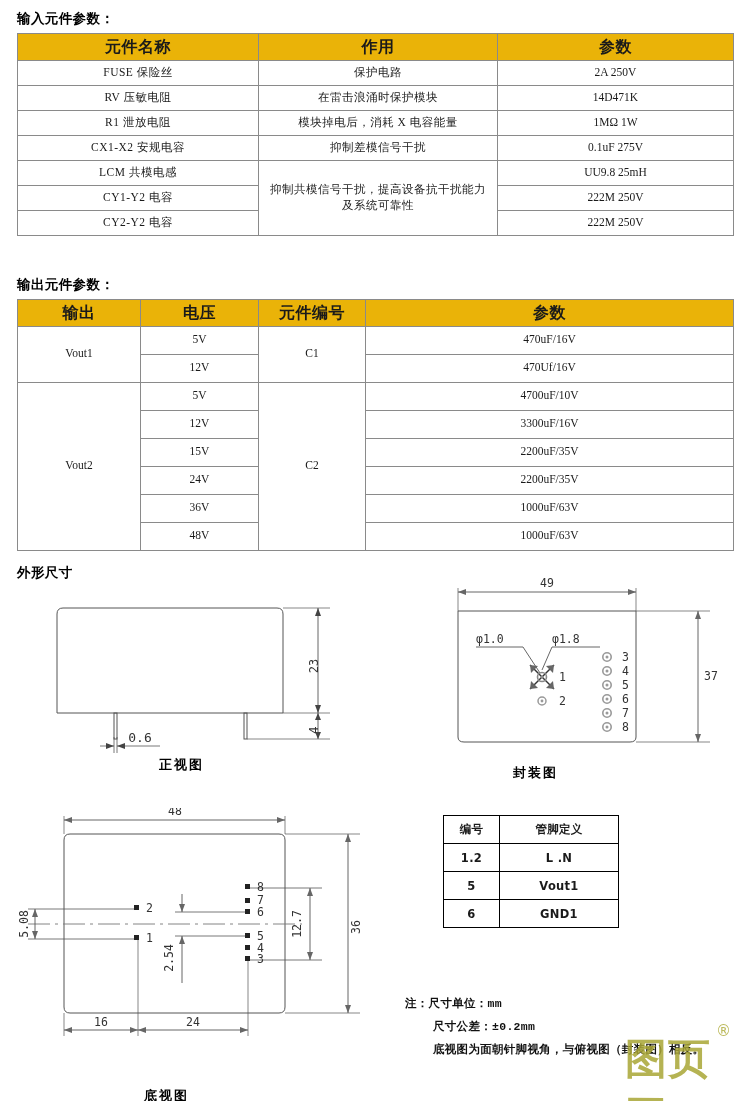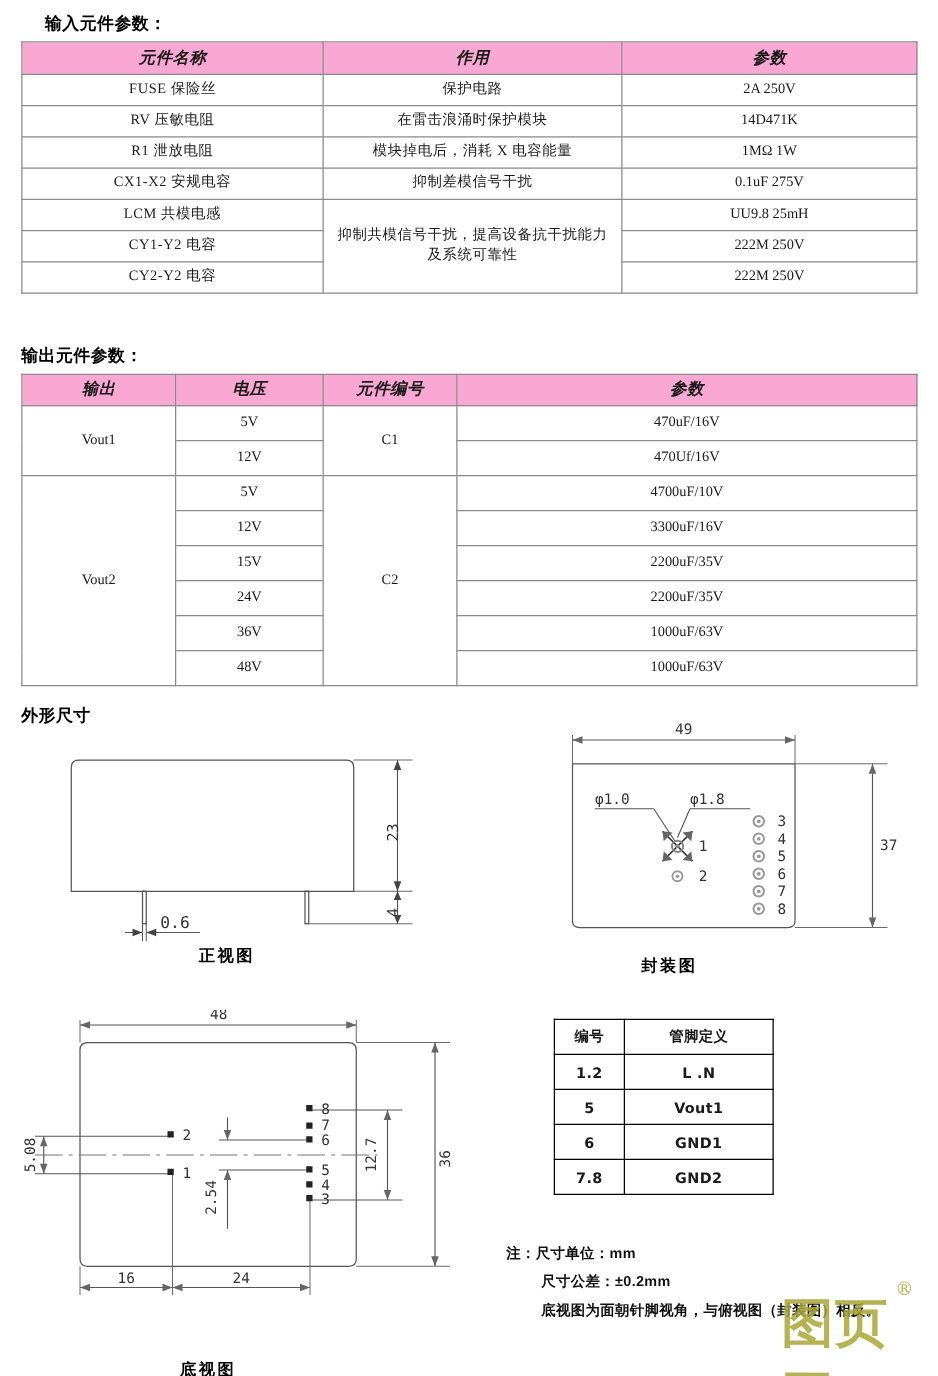--- a/index.html
+++ b/index.html
@@ -31,26 +31,25 @@
   }
   table.grid th, table.grid td{
     border:1px solid #8a8a8a;
     text-align:center;
     vertical-align:middle;
     padding:2px 3px;
     line-height:1.35;
     font-weight:normal;
   }
   table.grid th{
-    background:#f9a8d4;
+    background:#eab308;
     font-weight:bold;
     font-family:"DejaVu Sans","Liberation Sans",sans-serif;
-    font-size:13px;
+    font-size:16px;
     letter-spacing:0.5px;
-    font-style:italic;
   }
   .cell-cn{ letter-spacing:0.5px; }
 
   
   #table-input{ left:17px; top:33px; width:716px; }
   #table-input th{ height:26px; }
   #table-input td{ height:25px; }
 
   
   #table-output{ left:17px; top:299px; width:716px; }
@@ -76,21 +75,21 @@
     position:absolute;
     font-family:"DejaVu Sans","Liberation Sans",sans-serif;
     font-weight:bold; font-size:13px; letter-spacing:2px;
     color:#000;
     white-space:nowrap;
   }
 
   
   .notes{
     position:absolute; left:405px; top:992px; width:345px;
-    font-family:Liberation Sans, sans-serif;
+    font-family:Liberation Mono, monospace;
     font-size:11.5px; font-weight:bold; color:#111;
     letter-spacing:0.3px;
   }
   .notes .line{ height:23px; line-height:23px; white-space:nowrap; }
   .notes .indent{ padding-left:28px; }
 
   
   #watermark{
     position:absolute; left:625px; top:1026px;
     width:120px; height:62px;
@@ -108,21 +107,21 @@
   }
   #watermark .wm-reg{
     position:absolute; right:14px; top:-4px;
     font-family:"DejaVu Sans","Liberation Sans",sans-serif;
     font-size:15px; color:#b5b24a; opacity:0.9;
   }
 </style>
 </head>
 <body>
 
-<div class="sec-title" style="left:17px; top:10px;margin-left:19px;">输入元件参数：</div>
+<div class="sec-title" style="left:17px; top:10px;">输入元件参数：</div>
 
 <table class="grid" id="table-input">
   <colgroup>
       <col style="width:241px">
       <col style="width:239px">
       <col style="width:236px">
     </colgroup>
   <thead>
     <tr>
       <th>元件名称</th>
@@ -432,24 +431,20 @@
       <td>L .N</td>
     </tr>
     <tr>
       <td>5</td>
       <td>Vout1</td>
     </tr>
     <tr>
       <td>6</td>
       <td>GND1</td>
     </tr>
-    <tr>
-      <td>7.8</td>
-      <td>GND2</td>
-    </tr>
   </tbody>
 </table>
 
 <div class="notes">
   <div class="line">注：尺寸单位：mm</div>
   <div class="line indent">尺寸公差：±0.2mm</div>
   <div class="line indent">底视图为面朝针脚视角，与俯视图（封装图）相反。</div>
 </div>
 
 <div id="watermark">

